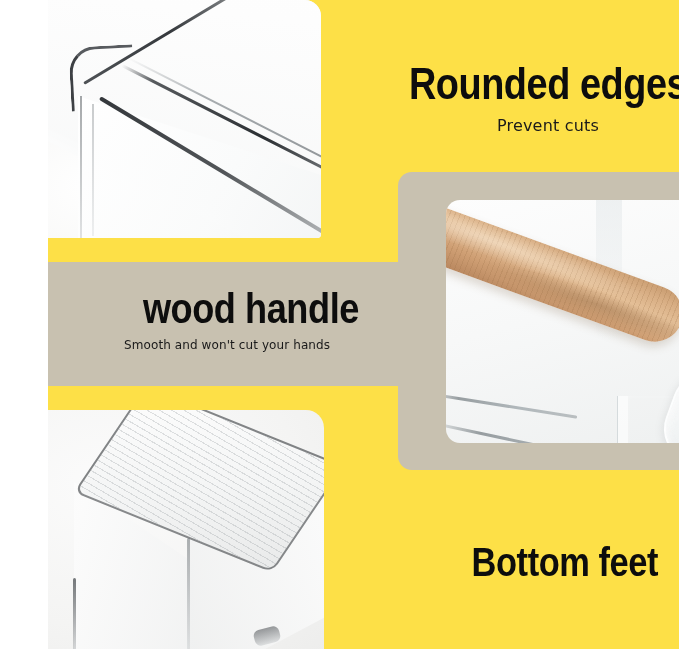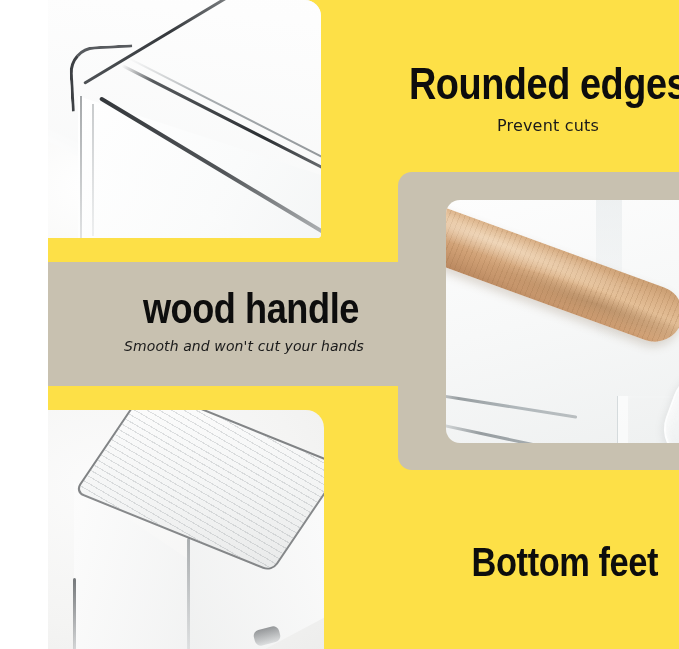--- a/index.html
+++ b/index.html
@@ -358,21 +358,21 @@
   
   #block-wood-handle {
     position:absolute; left:76px; top:288px; width:270px;
     text-align:left;
   }
   #block-wood-handle .feature-title {
     font-size:42px; transform:scaleX(.86);
     transform-origin:center center;
   }
   #block-wood-handle .feature-sub {
-    font-size:14px; margin-top:8px; letter-spacing:.1px;font-style:italic;
+    font-size:12px; margin-top:8px; letter-spacing:.1px;
   }
 
   
   #block-bottom-feet {
     position:absolute; left:352px; top:542px; width:300px;text-align:right;
   }
   #block-bottom-feet .feature-title {
     font-size:40px; transform:scaleX(.86);
     transform-origin:left center;
   }

